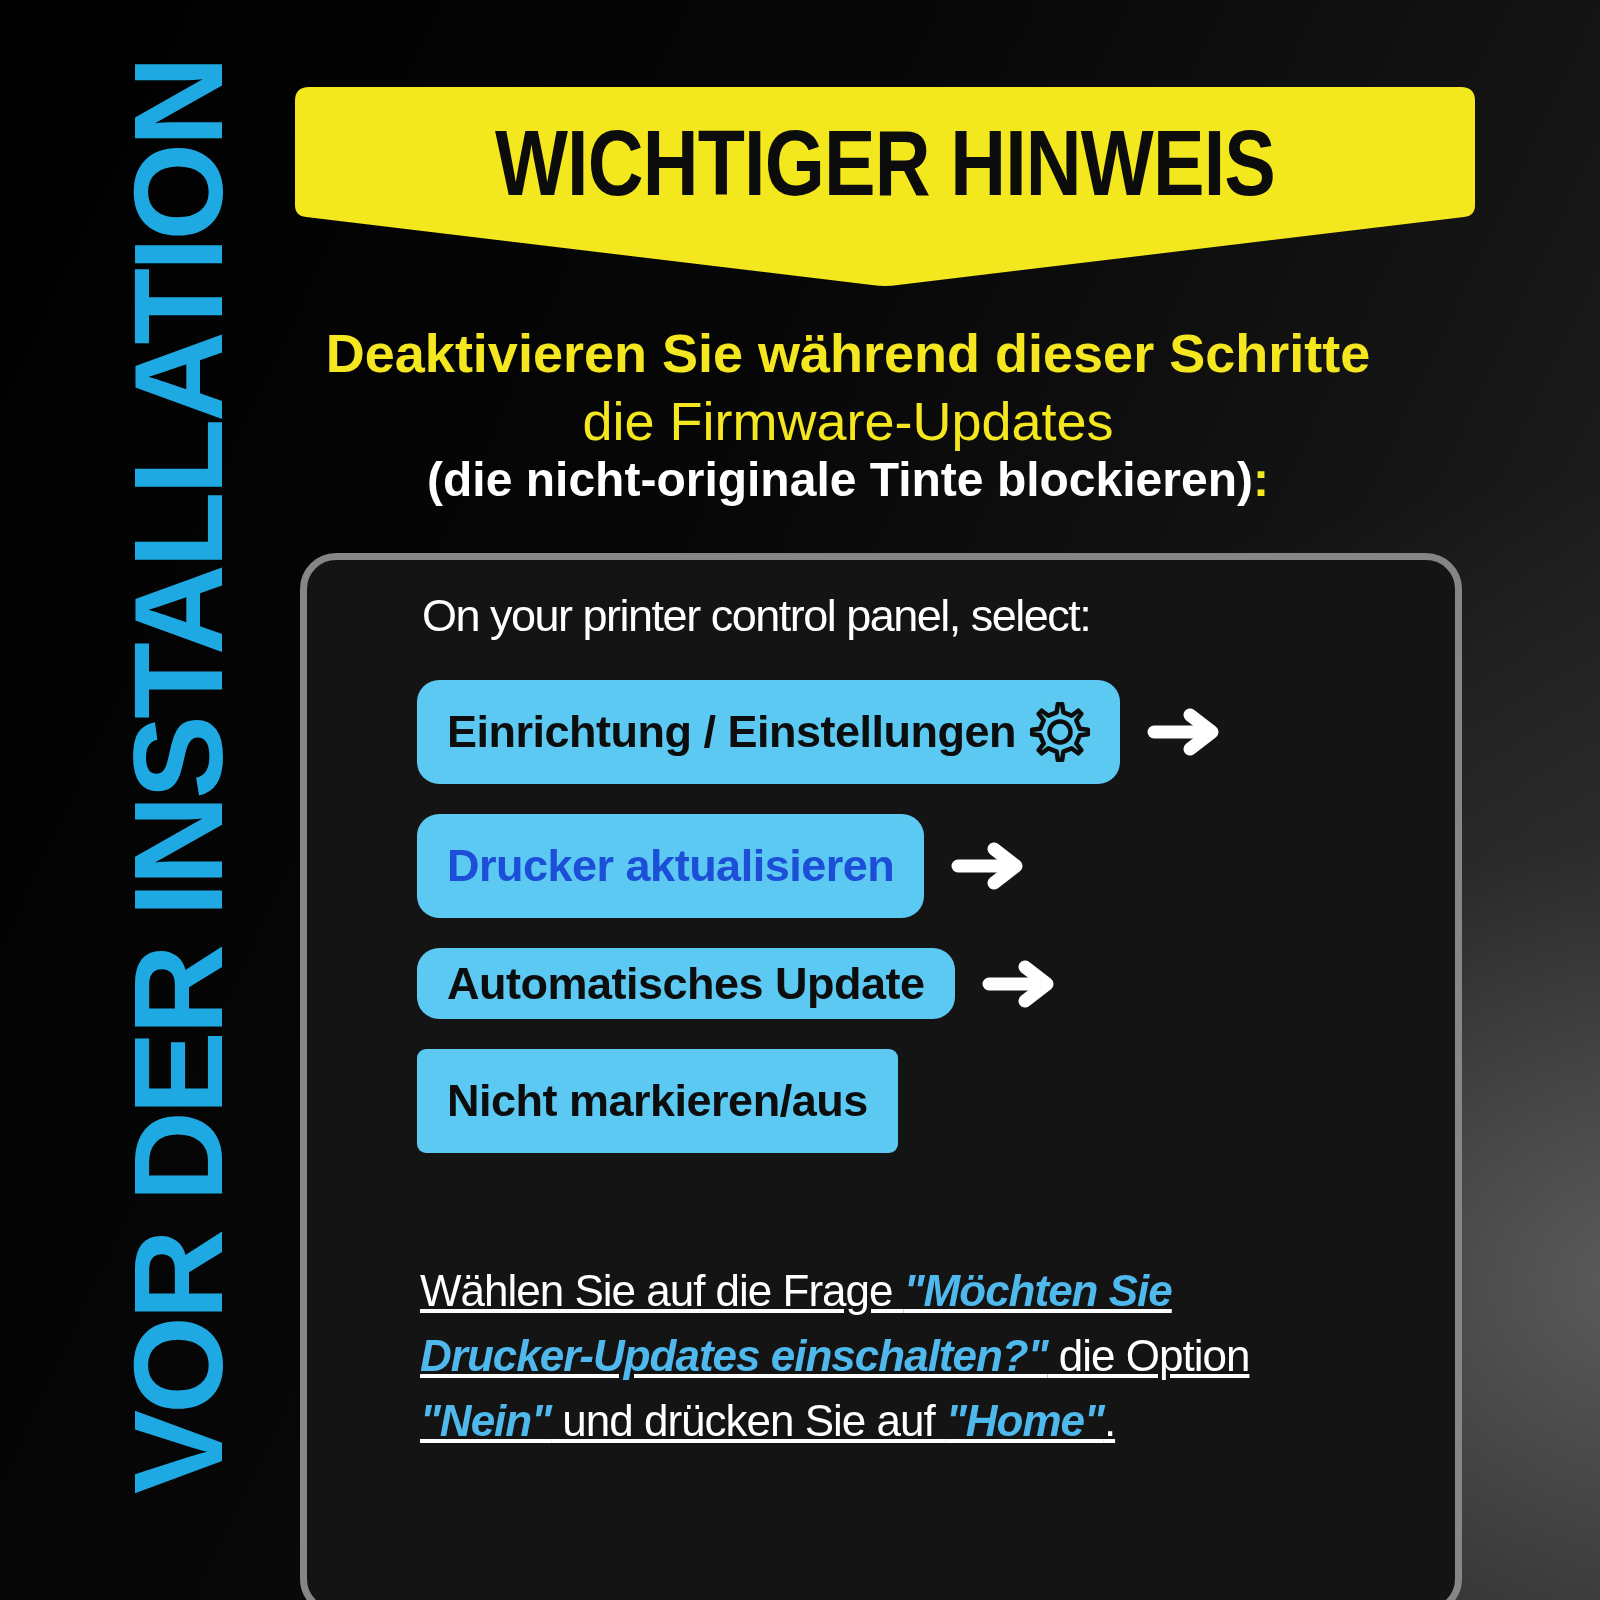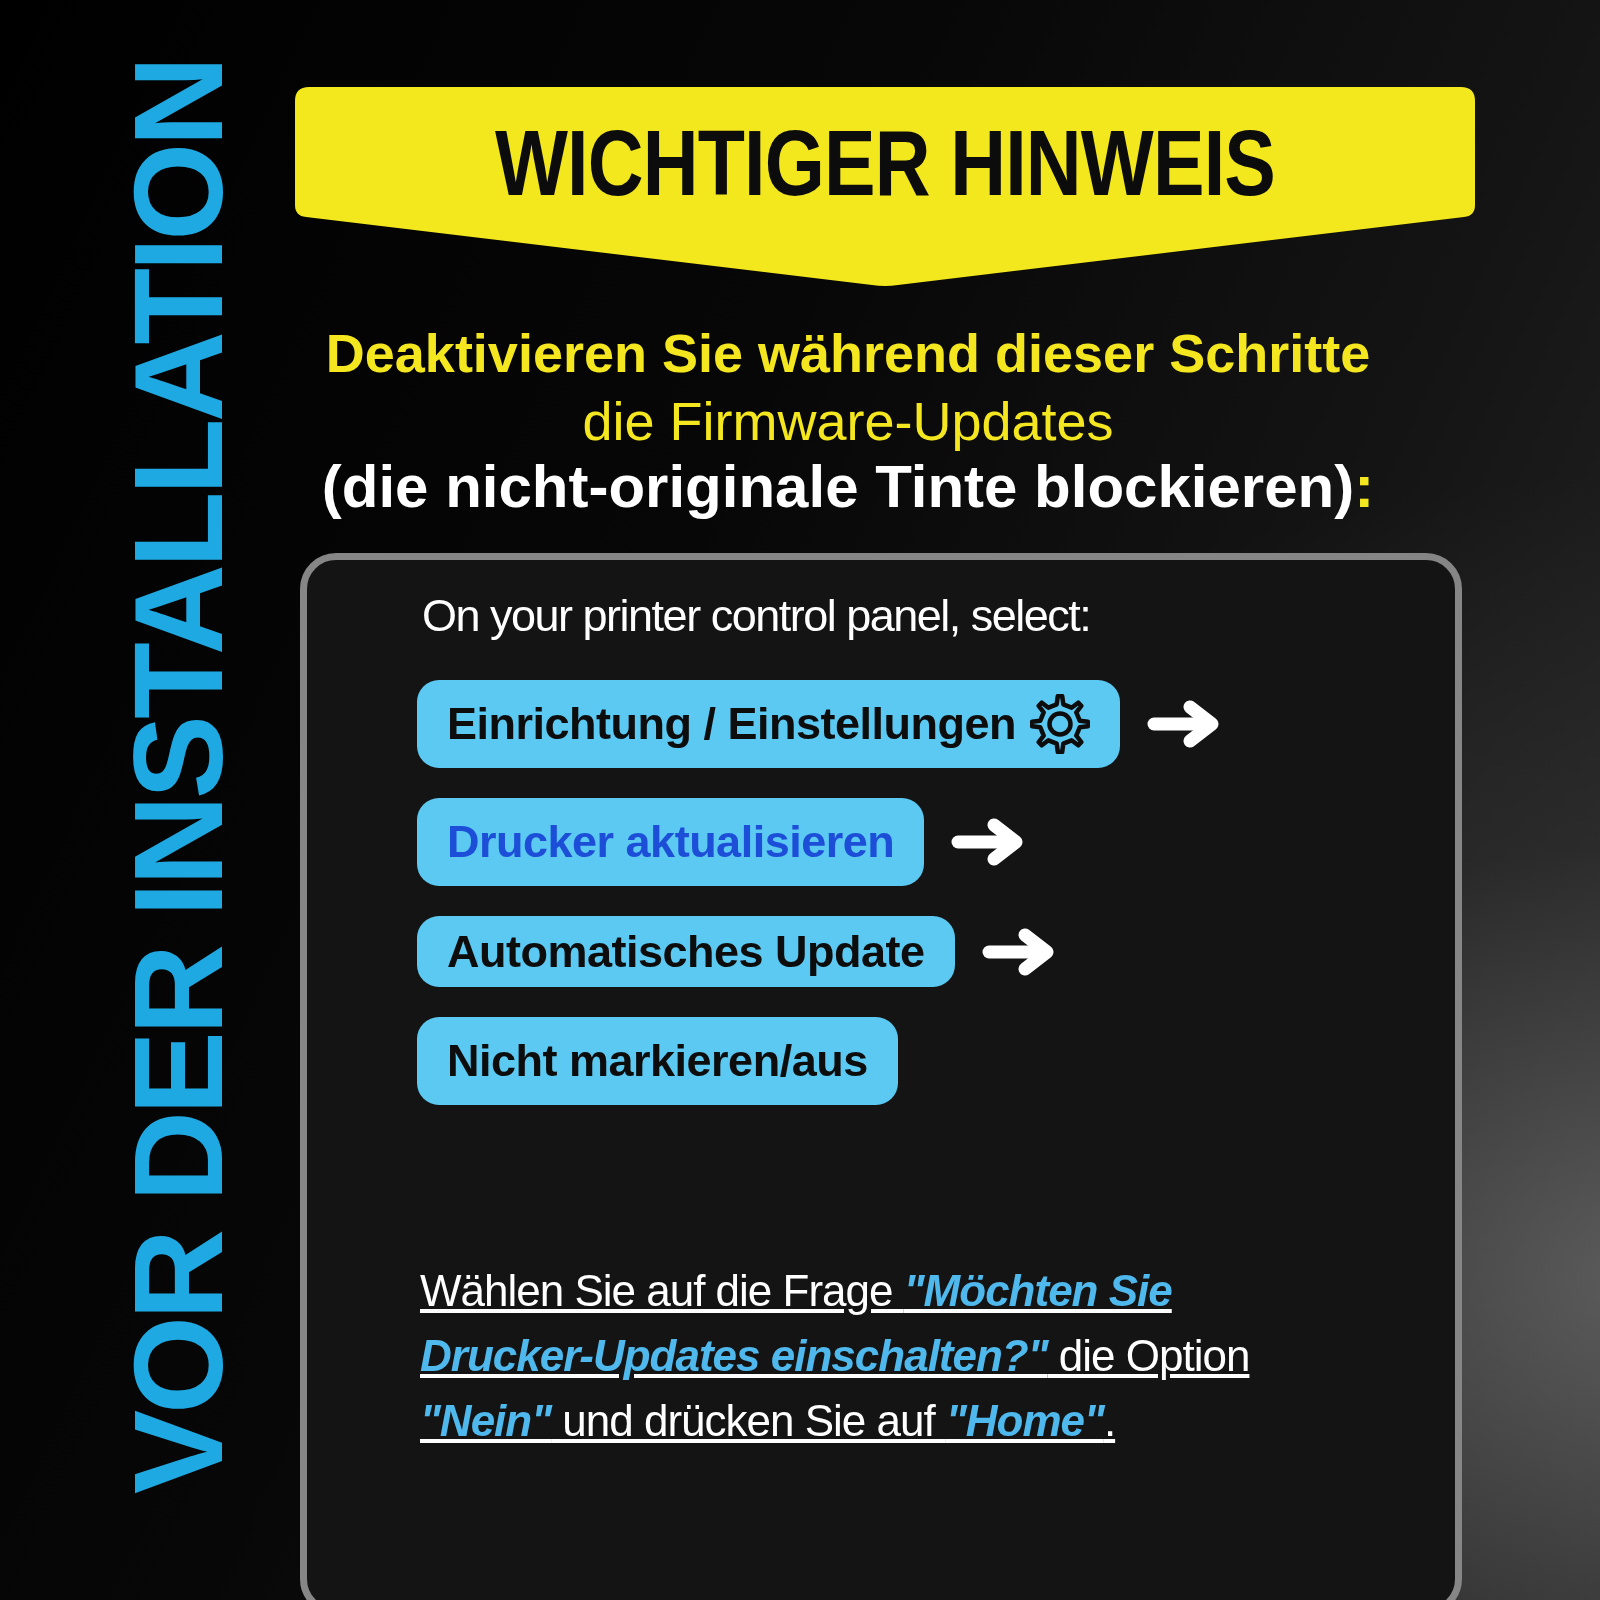--- a/index.html
+++ b/index.html
@@ -22,36 +22,36 @@
   .banner-svg{position:absolute;left:293px;top:85px;}
   .banner-title{
     position:absolute;left:293px;top:117px;width:1184px;text-align:center;
     font-weight:700;font-size:92px;line-height:92px;color:#0c0c0c;
     transform:scaleX(.84);transform-origin:50% 50%;white-space:nowrap;letter-spacing:-1px;
   }
   
   .intro{position:absolute;left:293px;width:1110px;text-align:center;white-space:nowrap;}
   .intro1{top:322px;font-size:54px;font-weight:700;}
   .intro2{top:390px;font-size:54px;font-weight:400;}
-  .intro3{top:452px;font-size:60px;font-weight:700;color:#ffffff;}
+  .intro3{top:452px;font-size:48px;font-weight:700;color:#ffffff;}
   
   .panel{
     position:absolute;left:300px;top:553px;width:1162px;height:1062px;
     box-sizing:border-box;border:7px solid #868686;border-radius:36px;
     background:#141414;
   }
   .instruction{
     position:absolute;left:115px;top:30px;color:#fff;
     font-size:45px;letter-spacing:-1.5px;font-weight:400;white-space:nowrap;
   }
   .button-list{position:absolute;left:110px;top:120px;}
   .btn-row{display:flex;align-items:center;margin-bottom:30px;}
   .chip{
     border-radius:22px;color:#0d0d0d;font-weight:700;font-size:45px;
-    letter-spacing:-0.5px;padding:8px 30px;line-height:72px;
+    letter-spacing:-0.5px;padding:16px 30px;line-height:72px;
     display:flex;align-items:center;gap:14px;white-space:nowrap;
   }
   .chip.two-line{line-height:53px;padding:9px 30px;display:block;}
   .arrow{margin-left:26px;flex:0 0 auto;}
   .footer{
     position:absolute;left:113px;top:698px;color:#fff;
     font-size:44px;letter-spacing:-1px;line-height:65px;white-space:nowrap;text-decoration:underline;
   }
   .footer .hl{font-weight:700;font-style:italic;}
 </style>
@@ -105,21 +105,21 @@
             <div>Automatisches Update</div>
           </div>
           <svg width="84" height="50" viewBox="0 0 84 50" class="arrow">
             <g stroke="#ffffff" stroke-width="13" stroke-linecap="round" stroke-linejoin="round" fill="none">
               <line x1="8" y1="25" x2="56" y2="25"></line>
               <polyline points="44,8 66,25 44,42"></polyline>
             </g>
           </svg>
         </div>
         <div class="btn-row">
-          <div class="chip" style="background: rgb(91, 201, 242); color: rgb(13, 13, 13);">
+          <div class="chip" style="background: rgb(91, 201, 242); color: rgb(13, 13, 13); border-radius: 9px;">
             <span>Nicht markieren/aus</span>
           </div>
         </div>
       </div>
     <div class="footer" id="footer">
         <div><span>Wählen Sie auf die Frage </span><span class="hl" style="color: rgb(79, 184, 236);">"Möchten Sie</span></div>
         <div><span class="hl" style="color: rgb(79, 184, 236);">Drucker-Updates einschalten?"</span><span> die Option</span></div>
         <div><span class="hl" style="color: rgb(79, 184, 236);">"Nein"</span><span> und drücken Sie auf </span><span class="hl" style="color: rgb(79, 184, 236);">"Home"</span><span>.</span></div>
       </div>
   </div>

